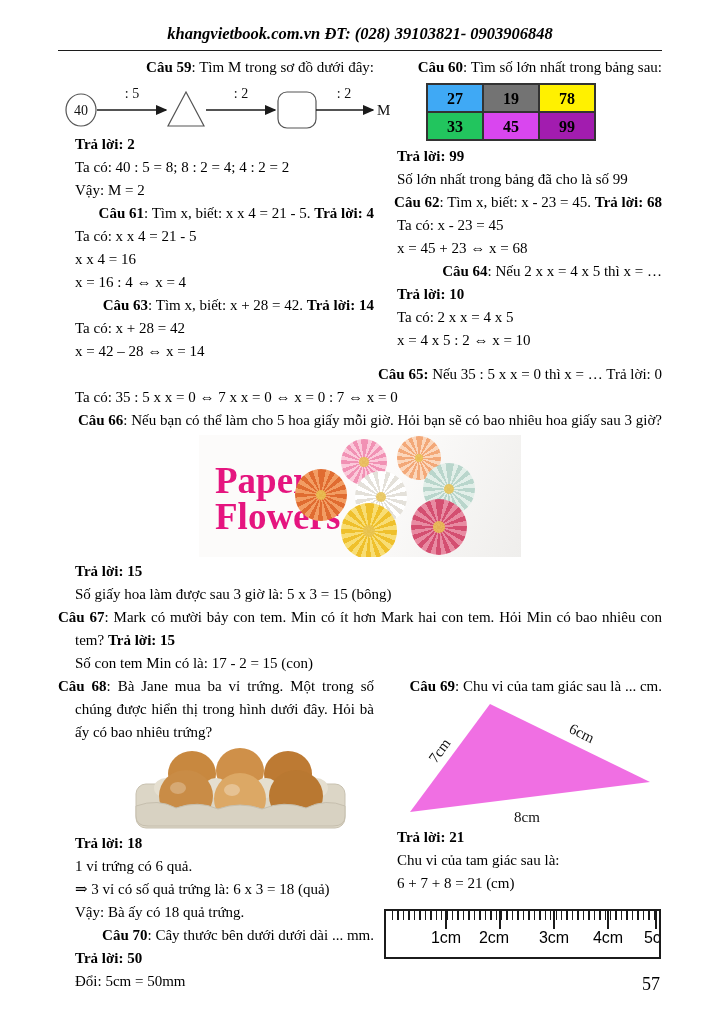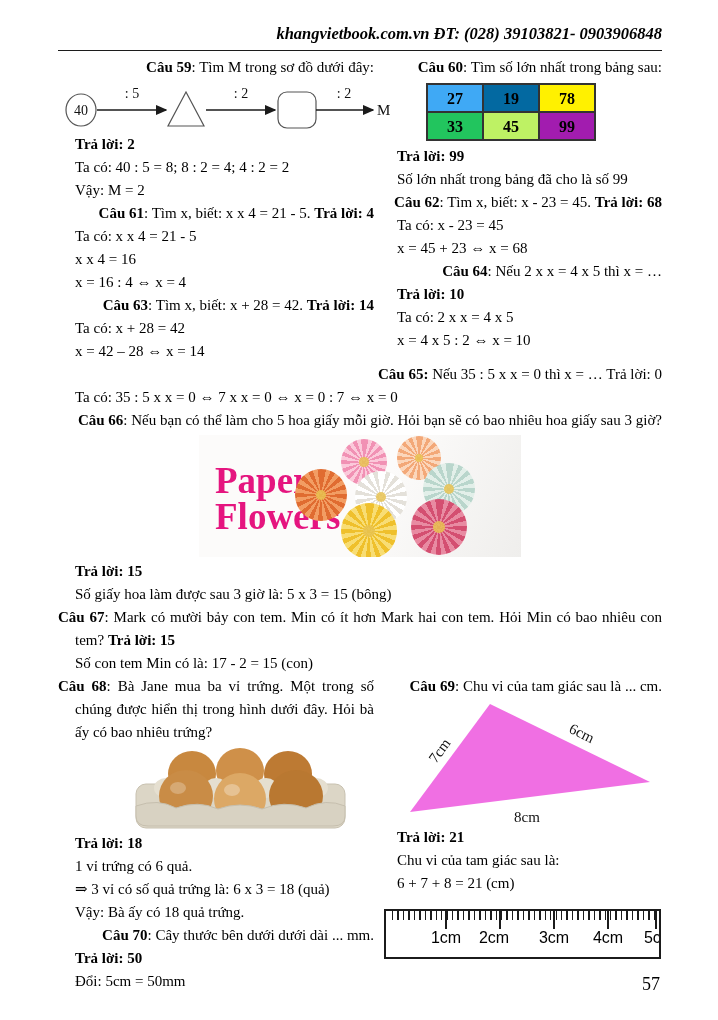--- a/index.html
+++ b/index.html
@@ -5,21 +5,21 @@
 <style>
   html,body { margin:0; padding:0; background:#888; }
   .page {
     width:718px; height:1020px; margin:0 auto; box-sizing:border-box;
     background:#fff; color:#000; position:relative; overflow:hidden;
     padding:24px 56px 0 58px;
     font-family:"Liberation Serif","DejaVu Serif",serif;
     font-size:15px; line-height:23px;
   }
   .site-header {
-    text-align:right; font-weight:700; font-style:italic;
+    text-align:center; font-weight:700; font-style:italic;
     font-size:16.5px; line-height:20px; padding-bottom:6px;
     border-bottom:1.8px solid #1c1c1c; margin-bottom:5px;
   }
   p { margin:0; }
   b { font-weight:700; }
   .hang { padding-left:17px; text-indent:-17px;text-align:right; }
   .work { padding-left:17px; }
   .just { text-align:justify; }
   .cols { display:flex; align-items:flex-start; }
   .col-l { width:316px; flex:none; }
@@ -131,24 +131,24 @@
       <p class="hang"><b>Câu 63</b><span>: Tìm x, biết: x + 28 = 42. </span><b>Trả lời: 14</b></p>
       <p class="work">Ta có: x + 28 = 42</p>
       <p class="work">x = 42 – 28 ⇔ x = 14</p>
     </div>
 
     <div class="col-r">
       <p class="hang"><b>Câu 60</b><span>: Tìm số lớn nhất trong bảng sau:</span></p>
 
       <div class="grid-table">
         <div class="cell" style="background-color: rgb(63, 169, 245);">27</div>
-        <div class="cell" style="background-color: #0369a1;">19</div>
+        <div class="cell" style="background-color: #737373;">19</div>
         <div class="cell" style="background-color: rgb(255, 241, 0);">78</div>
         <div class="cell" style="background-color: #22c55e;">33</div>
-        <div class="cell" style="background-color: #bef264;">45</div>
+        <div class="cell" style="background-color: #d946ef;">45</div>
         <div class="cell" style="background-color: #a21caf;">99</div>
       </div>
 
       <p class="work"><b>Trả lời: 99</b></p>
       <p class="work">Số lớn nhất trong bảng đã cho là số 99</p>
 
       <p class="hang"><b>Câu 62</b><span>: Tìm x, biết: x - 23 = 45. </span><b>Trả lời: 68</b></p>
       <p class="work">Ta có: x - 23 = 45</p>
       <p class="work">x = 45 + 23 ⇔ x = 68</p>
 

